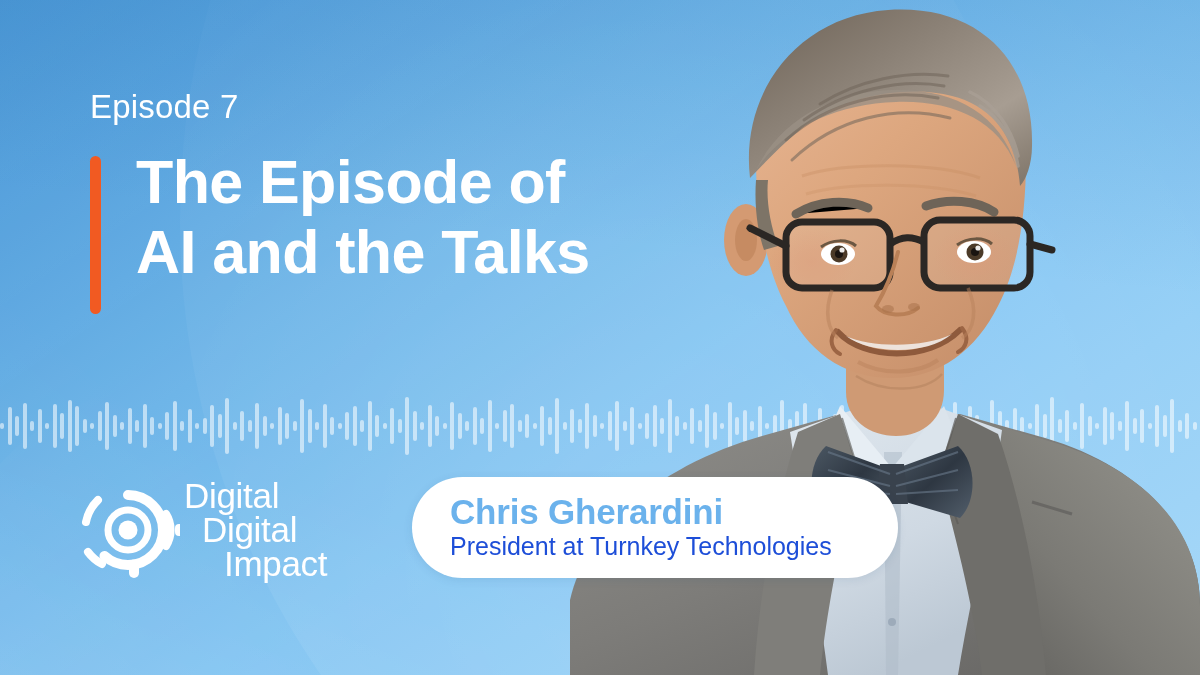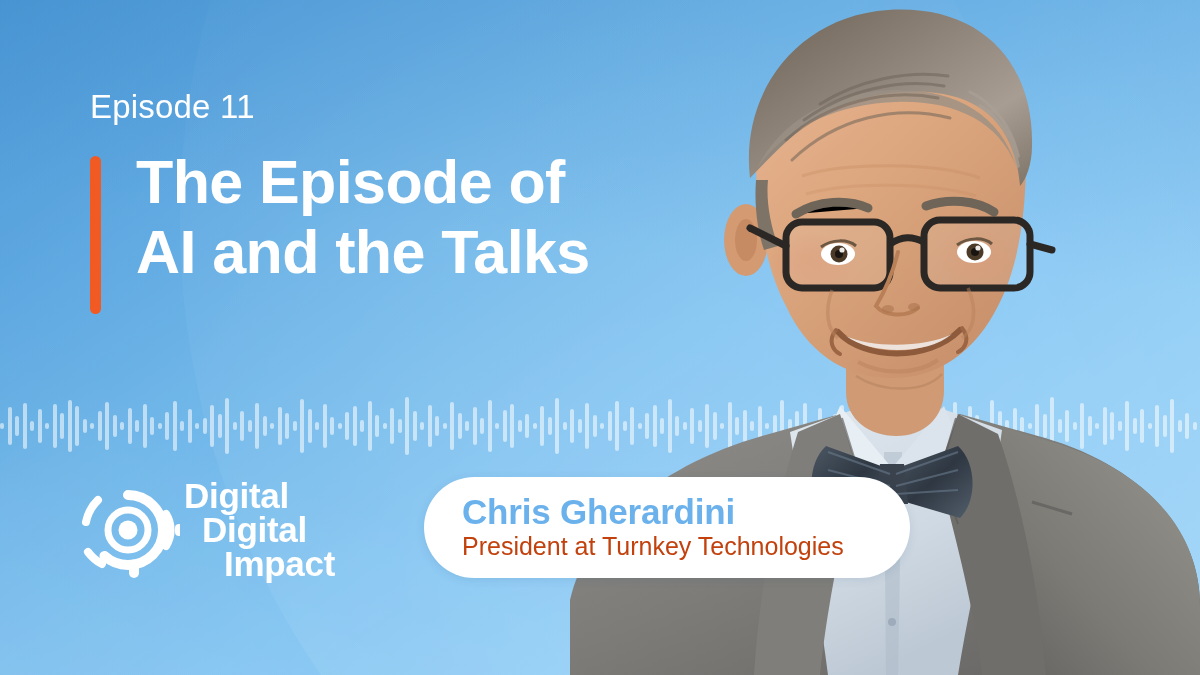--- a/index.html
+++ b/index.html
@@ -122,21 +122,21 @@
     display:flex;
     align-items:center;
   }
   #brand-mark {
     width:104px; height:104px;
     flex:0 0 auto;
   }
   #brand-text {
     margin-left:4px;
     color:#ffffff;
-    font-weight:700;
+    font-weight:400;
     font-size:35px;
     line-height:0.97;
     letter-spacing:-0.3px;
   }
   #brand-text .bline { display:block; white-space:nowrap; }
   #brand-text .bline-2 { margin-left:18px; }
   #brand-text .bline-3 { margin-left:40px; }
 
   
   #portrait {
@@ -144,40 +144,40 @@
     left:540px; top:0;
     width:660px; height:675px;
     overflow:hidden;
     pointer-events:none;
   }
   #portrait svg { display:block; }
 
   
   #guest-card {
     position:absolute;
-    left:424px; top:477px;
+    left:412px; top:477px;
     width:486px; height:101px;
     background:#ffffff;
     border-radius:51px;
     display:flex;
     flex-direction:column;
     justify-content:center;
     padding-left:38px;
     box-shadow:0 2px 10px rgba(20,70,120,0.10);
   }
   #guest-name {
     color:#6bb2ec;
     font-size:35px;
     font-weight:700;
     line-height:1.08;
     letter-spacing:-0.2px;
     white-space:nowrap;
   }
   #guest-role {
-    color:#c2410c;
+    color:#1d4ed8;
     font-size:25px;
     font-weight:400;
     line-height:1.18;
     margin-top:1px;
     white-space:nowrap;
   }
 </style>
 </head>
 <body>
 
@@ -489,21 +489,21 @@
       <path d="M 318 362 C 344 376 378 374 398 360" stroke="#b8815b" stroke-width="4" fill="none" opacity="0.45"></path>
 
       <path d="M 292 290 C 284 312 288 330 298 338" stroke="#b8815b" stroke-width="3.5" fill="none" opacity="0.5"></path>
       <path d="M 428 288 C 438 310 434 330 422 338" stroke="#b8815b" stroke-width="3.5" fill="none" opacity="0.5"></path>
 
       <path d="M 262 176 C 304 162 396 162 440 178" stroke="#c78c62" stroke-width="3" fill="none" opacity="0.35"></path>
       <path d="M 266 194 C 306 182 392 182 436 196" stroke="#c78c62" stroke-width="3" fill="none" opacity="0.28"></path>
     </svg>
   </div>
 
-  <div id="episode-label">Episode 11</div>
+  <div id="episode-label">Episode 7</div>
 
   <div id="title-block">
     <div id="accent-bar"></div>
     <div id="title-lines">
       <span class="tline">The Episode of</span>
       <span class="tline">AI and the Talks</span>
     </div>
   </div>
 
   <div id="brand">

